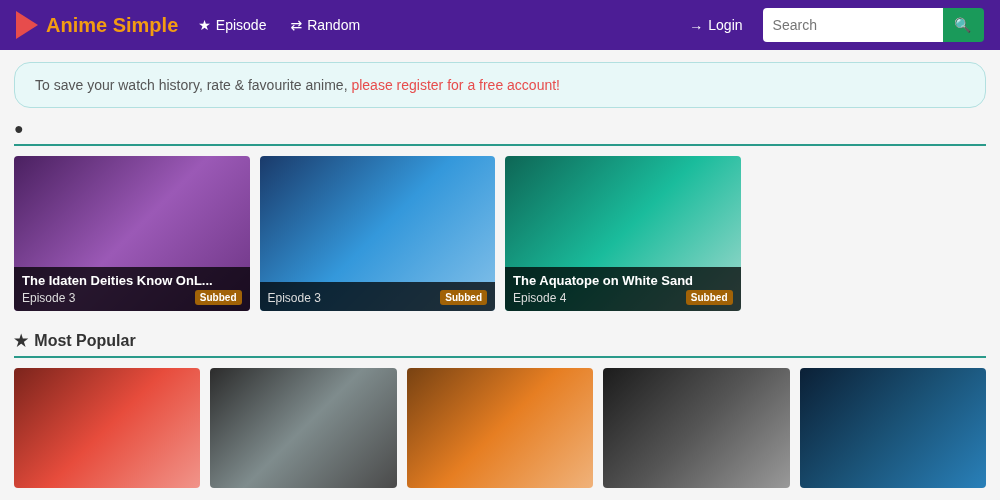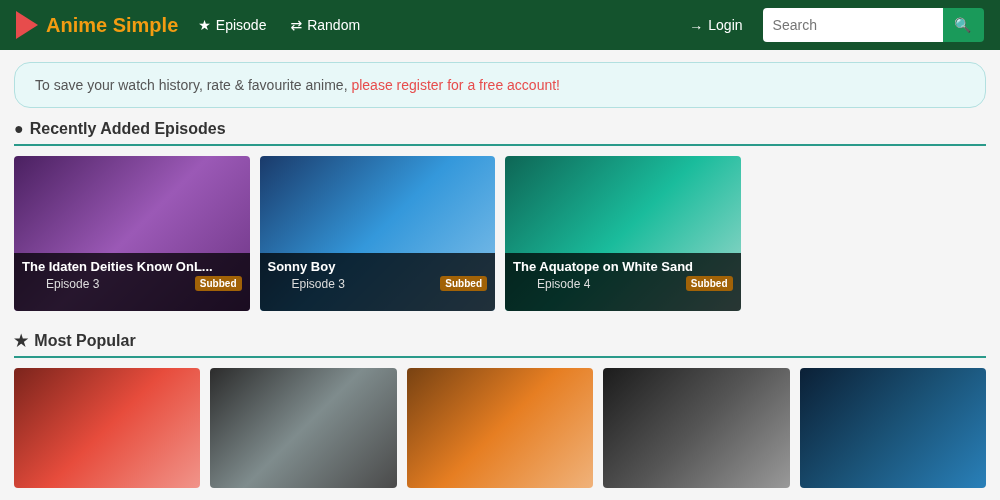--- a/index.html
+++ b/index.html
@@ -1,20 +1,20 @@
 <!DOCTYPE html>
 <html><head>
   <meta charset="utf-8">
   <style>
     * { box-sizing: border-box; margin: 0; padding: 0; }
     body { font-family: Arial, sans-serif; background: #f5f5f5; font-size: 14px; width: 1000px; }
 
     
     .navbar {
-      background: #14532d;
+      background: #4c1d95;
       display: flex;
       align-items: center;
       padding: 0 16px;
       height: 50px;
       gap: 16px;
     }
     .navbar-brand {
       display: flex;
       align-items: center;
       gap: 8px;
@@ -123,40 +123,39 @@
       height: 155px;
       display: flex;
       align-items: center;
       justify-content: center;
       font-size: 11px;
       color: rgba(255,255,255,0.6);
     }
 
     .card-info {
       background: rgba(0,0,0,0.75);
-      padding: 6px 8px 20px;
+      padding: 6px 8px 6px;
       position: absolute;
       bottom: 0;
       left: 0;
       right: 0;
     }
     .card-title {
       color: #fff;
       font-size: 13px;
       font-weight: bold;
       white-space: nowrap;
       overflow: hidden;
       text-overflow: ellipsis;
     }
     .card-ep-row {
       display: flex;
       align-items: center;
       justify-content: space-between;
       margin-top: 2px;
-      margin-left: 24px;
     }
     .card-ep {
       color: #ddd;
       font-size: 12px;
     }
     .badge {
       font-size: 10px;
       padding: 2px 5px;
       border-radius: 3px;
       font-weight: bold;
@@ -222,37 +221,35 @@
   </div>
 </nav>
 
 <div class="alert-banner">
   <span>To save your watch history, rate &amp; favourite anime, </span><a href="#">please register for a free account!</a>
 </div>
 
 <div class="section">
   <div class="section-header">
     <span>●</span>
-    <span>Recently Added Episodes</span>
   </div>
   <div class="cards-grid" id="recently-added-cards">
   <div class="anime-card">
       <div class="thumb-placeholder bg-purple"></div>
       <div class="card-info">
         <div class="card-title">The Idaten Deities Know OnL...</div>
         <div class="card-ep-row">
           <span class="card-ep">Episode 3</span>
           <span class="badge badge-sub">Subbed</span>
         </div>
       </div>
     </div>
       <div class="anime-card">
       <div class="thumb-placeholder bg-blue"></div>
       <div class="card-info">
-        <div class="card-title">Sonny Boy</div>
         <div class="card-ep-row">
           <span class="card-ep">Episode 3</span>
           <span class="badge badge-sub">Subbed</span>
         </div>
       </div>
     </div>
       <div class="anime-card">
       <div class="thumb-placeholder bg-teal"></div>
       <div class="card-info">
         <div class="card-title">The Aquatope on White Sand</div>

